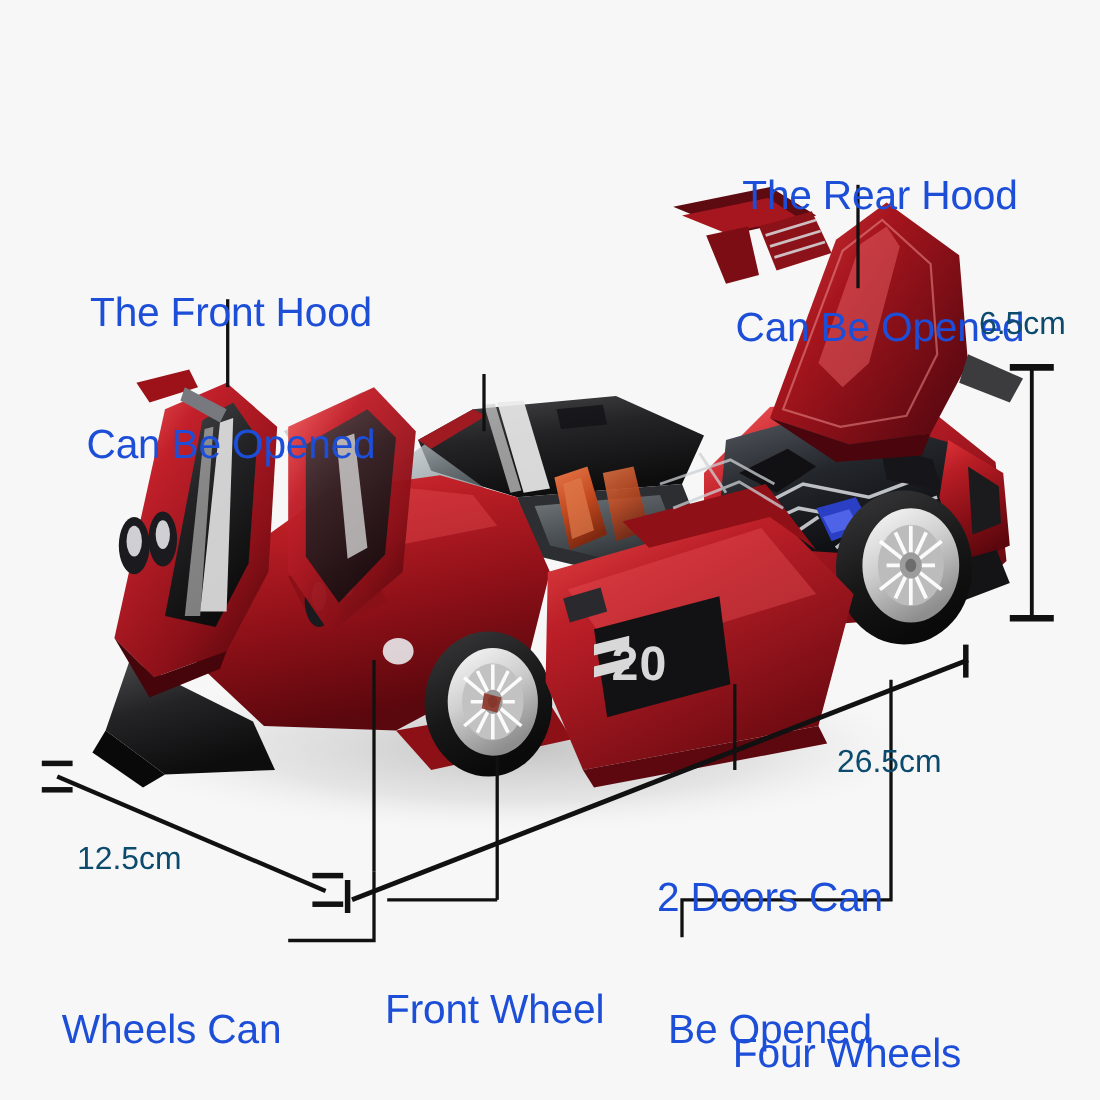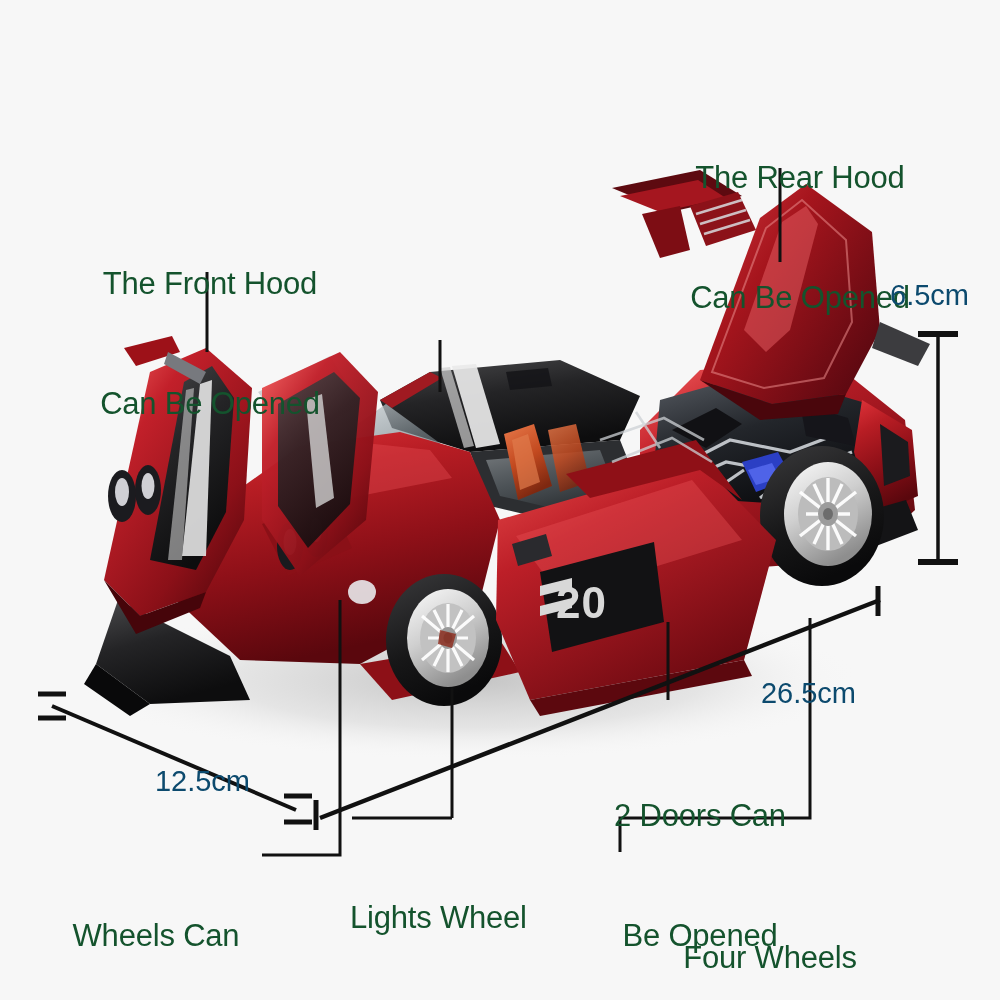--- a/index.html
+++ b/index.html
@@ -11,22 +11,22 @@
     position: relative;
     width: 1000px;
     height: 1000px;
     background: #f7f7f7;
     overflow: hidden;
     font-family: "Liberation Sans", sans-serif;
   }
   
   .ann {
     position: absolute;
-    color: #14532d;
-    font-size: 31px;
+    color: #1d4ed8;
+    font-size: 37px;
     line-height: 40px;
     font-weight: 400;
     letter-spacing: -0.2px;
     white-space: pre;
   }
   .ann.center { text-align: center; }
   .ann.left   { text-align: left; }
 
   .dim {
     position: absolute;
@@ -353,34 +353,34 @@
     <div class="ann center" style="left:40px; top:184px; width:340px;">
       <div>The Front Hood</div>
       <div>Can Be Opened</div>
     </div>
 
 
     <div class="dim" style="left:890px; top:278px; width:110px; text-align:left;">6.5cm</div>
 
     <div class="dim" style="left:676px; top:676px; width:180px; text-align:right;">26.5cm</div>
 
-    <div class="dim" style="left:70px; top:764px; width:180px; text-align:right;">12.5cm</div>
+    <div class="dim" style="left:70px; top:764px; width:180px; text-align:left;">12.5cm</div>
 
     <div class="ann center" style="left:570px; top:716px; width:260px;">
       <div>2 Doors Can</div>
       <div>Be Opened</div>
     </div>
 
     <div class="ann center" style="left:40px; top:836px; width:232px;">
       <div>Wheels Can</div>
       
     </div>
 
     <div class="ann left" style="left:350px; top:818px; width:260px;">
-      <div>Lights Wheel</div>
+      <div>Front Wheel</div>
       
     </div>
 
     <div class="ann center" style="left:570px; top:858px; width:400px;">
       <div>Four Wheels</div>
       
     </div>
 
   </div>
 </div>

